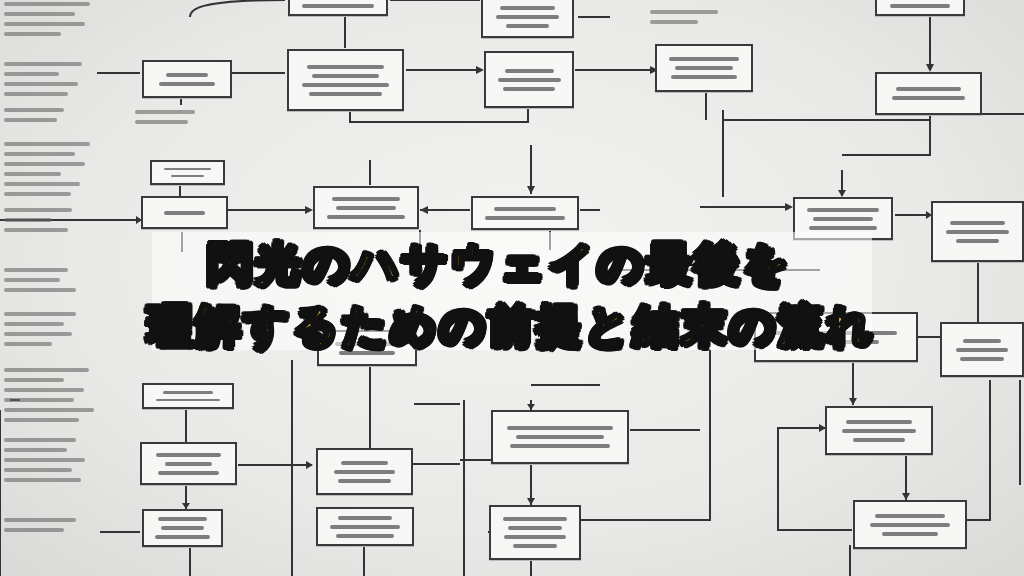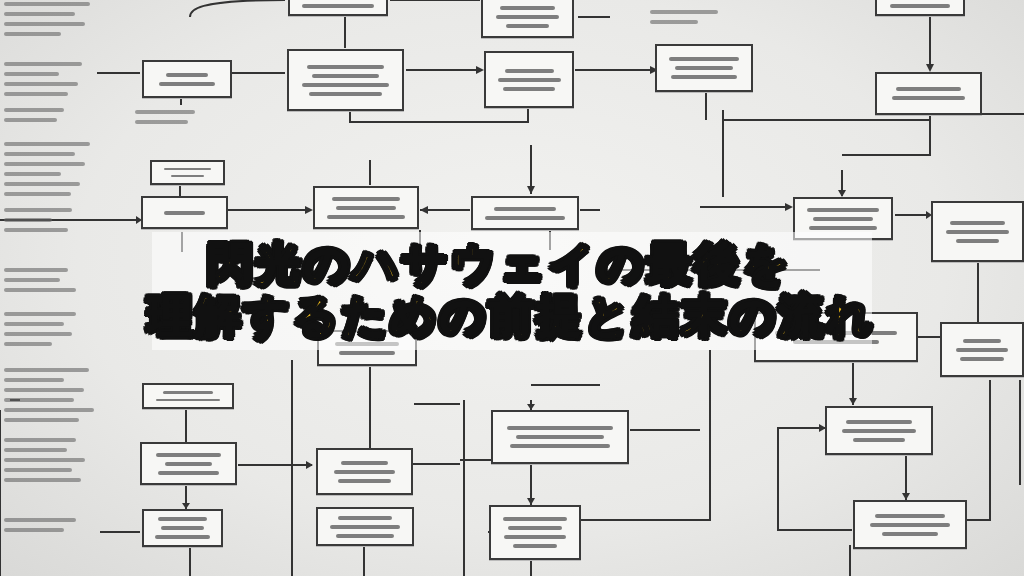--- a/index.html
+++ b/index.html
@@ -27,21 +27,21 @@
     font-family: "DejaVu Sans", sans-serif; font-weight: bold;
     font-size: 44px; letter-spacing: 4px; color: #f7c21a;
     -webkit-text-stroke: 2px #111;
     text-shadow:
       -3px -3px 0 #111, 3px -3px 0 #111, -3px 3px 0 #111, 3px 3px 0 #111,
       0 -4px 0 #111, 0 4px 0 #111, -4px 0 0 #111, 4px 0 0 #111,
       -2px -4px 0 #111, 2px 4px 0 #111, -4px 2px 0 #111, 4px -2px 0 #111;
     line-height: 1;
   }
   .title.l1 { top: 242px; left: -12px; }
-  .title.l2 { top: 294px; left: 0px; }
+  .title.l2 { top: 304px; left: 0px; }
 </style>
 </head>
 <body>
 
 <div class="stage">
 
   <svg class="wires" viewBox="0 0 1024 576">
     <g stroke="#333" stroke-width="2" fill="none">
       <path d="M390 0 H480"></path>
       <path d="M97 73 H140"></path>

